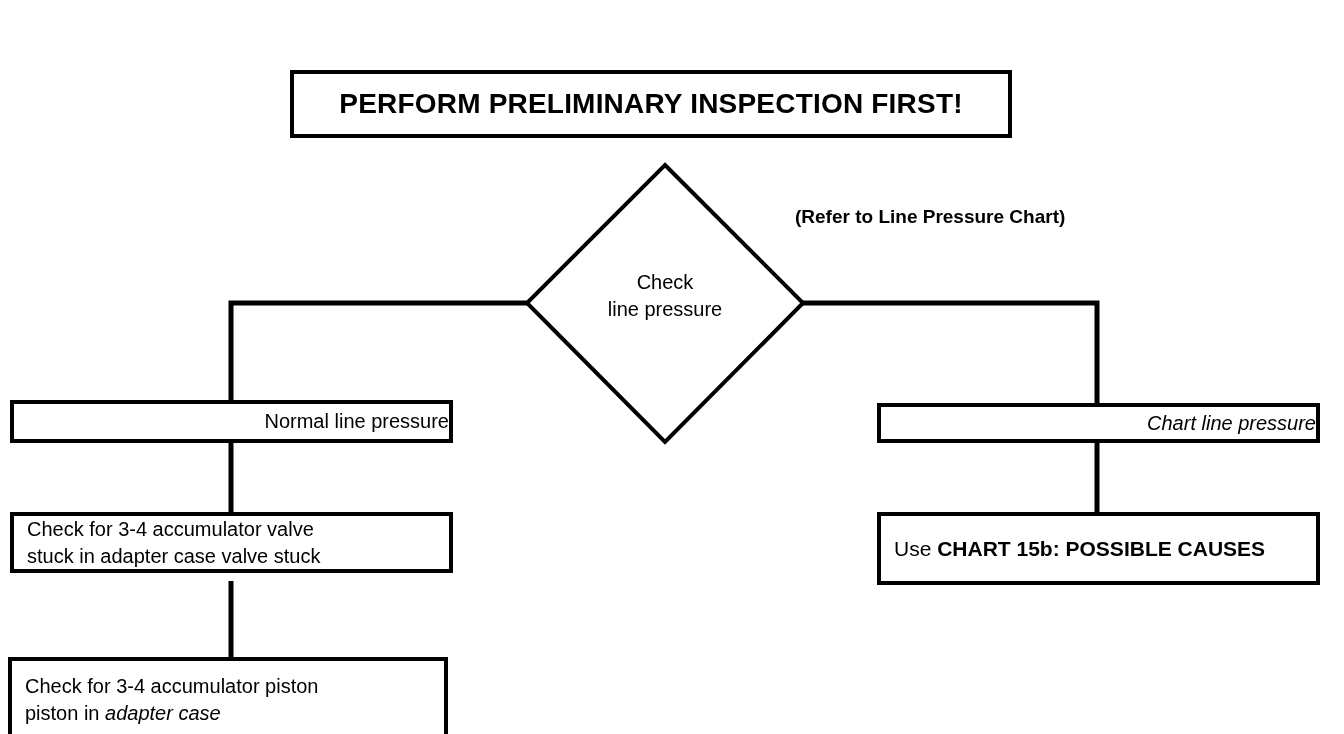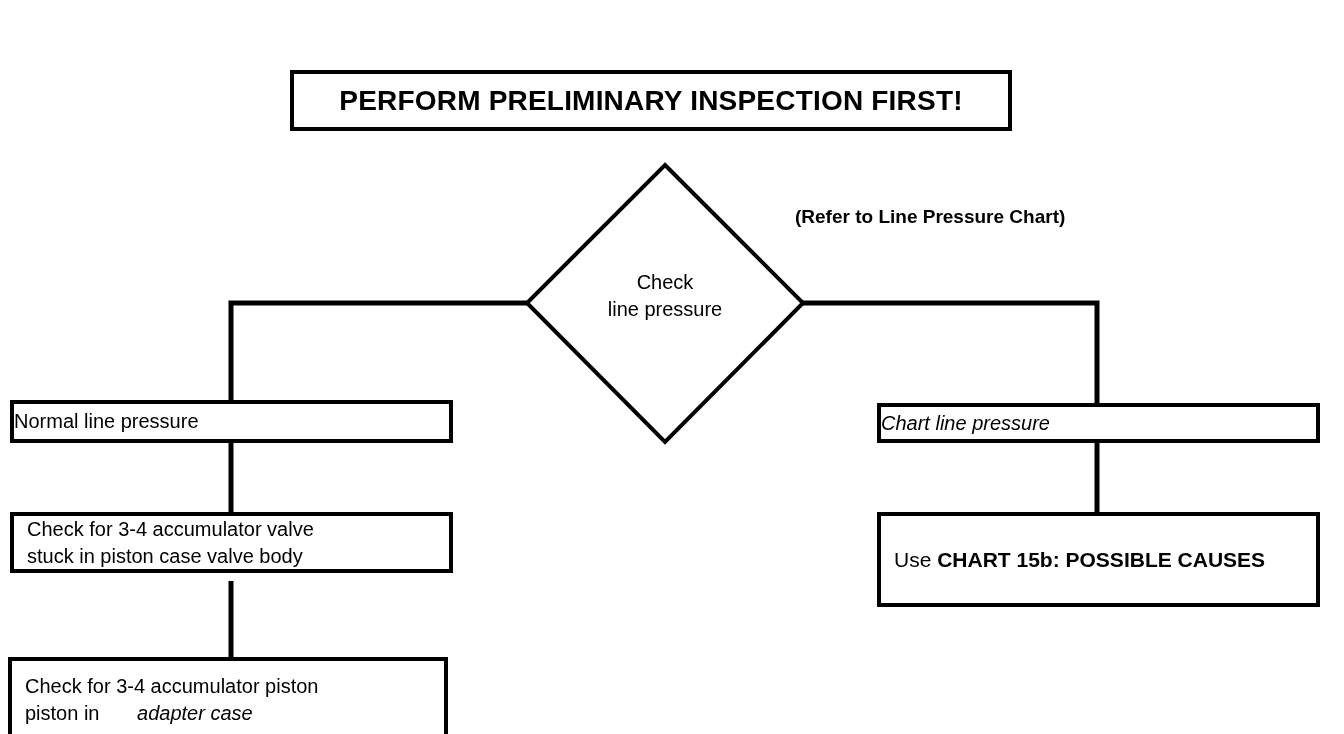--- a/index.html
+++ b/index.html
@@ -16,21 +16,21 @@
   .abs { position: absolute; }
 
   .chart-title {
     left: 0; top: 2; width: 1344px; top: 2px;
     text-align: center;
     font-size: 30px; font-weight: bold;
     letter-spacing: 0.5px;
     line-height: 36px;
   }
   .banner-box {
-    left: 290px; top: 70px; width: 722px; height: 61px;
+    left: 290px; top: 70px; width: 722px; height: 68px;
     border: 4px solid var(--ink);
     display: flex; align-items: center; justify-content: center;
     font-size: 28px; font-weight: bold;
     letter-spacing: 0.2px;
     white-space: nowrap;
   }
   svg.wires { left: 0; top: 0; width: 1344px; height: 734px; color: var(--ink); }
   svg.wires .wire { fill: none; stroke: currentColor; stroke-width: 5; }
   svg.wires .diamond { fill: var(--paper); stroke: currentColor; stroke-width: 4; }
 
@@ -46,30 +46,30 @@
     font-size: 19px; font-weight: bold;
     white-space: nowrap;
   }
 
   .node {
     border: 4px solid var(--ink);
     background: var(--paper);
     font-size: 20px;
     line-height: 27px;
   }
-  .node.centered { display: flex; align-items: center; justify-content: flex-start; }
+  .node.centered { display: flex; align-items: center; justify-content: flex-end; }
   .node.lefted { display: flex; flex-direction: column; justify-content: center; padding-left: 13px; padding-right: 6px; }
 
   .normal-box  { left: 10px;  top: 400px; width: 443px; height: 43px; }
   .valve-box   { left: 10px;  top: 512px; width: 443px; height: 61px; }
   .piston-box  { left: 8px;   top: 657px; width: 440px; height: 85px; }
   .high-box    { left: 877px; top: 403px; width: 443px; height: 40px; font-style: italic; }
-  .chart15b-box{ left: 877px; top: 512px; width: 443px; height: 95px; font-size: 21px; line-height: 28px; padding-left: 15px; }
+  .chart15b-box{ left: 877px; top: 512px; width: 443px; height: 73px; font-size: 21px; line-height: 28px; padding-left: 15px; }
 
-  .italic { font-style: italic; margin-left: 32px; }
+  .italic { font-style: italic; }
   .bold { font-weight: bold; }
   .nowrap { white-space: nowrap; }
 </style>
 </head>
 <body>
 
 <div class="canvas">
 
 
   <div class="abs banner-box">
@@ -91,21 +91,21 @@
     <div>Check</div>
     <div>line pressure</div>
   </div>
 
   <div class="abs node centered normal-box">
     <span class="nowrap">Normal line pressure</span>
   </div>
 
   <div class="abs node lefted valve-box">
     <div class="nowrap">Check for 3-4 accumulator valve</div>
-    <div class="nowrap">stuck in piston case valve body</div>
+    <div class="nowrap">stuck in adapter case valve stuck</div>
   </div>
 
   <div class="abs node lefted piston-box">
     <div class="nowrap">Check for 3-4 accumulator piston</div>
     <div class="nowrap"><span>piston in </span><span class="italic">adapter case</span></div>
   </div>
 
   <div class="abs node centered high-box">
     <span class="nowrap">Chart line pressure</span>
   </div>

